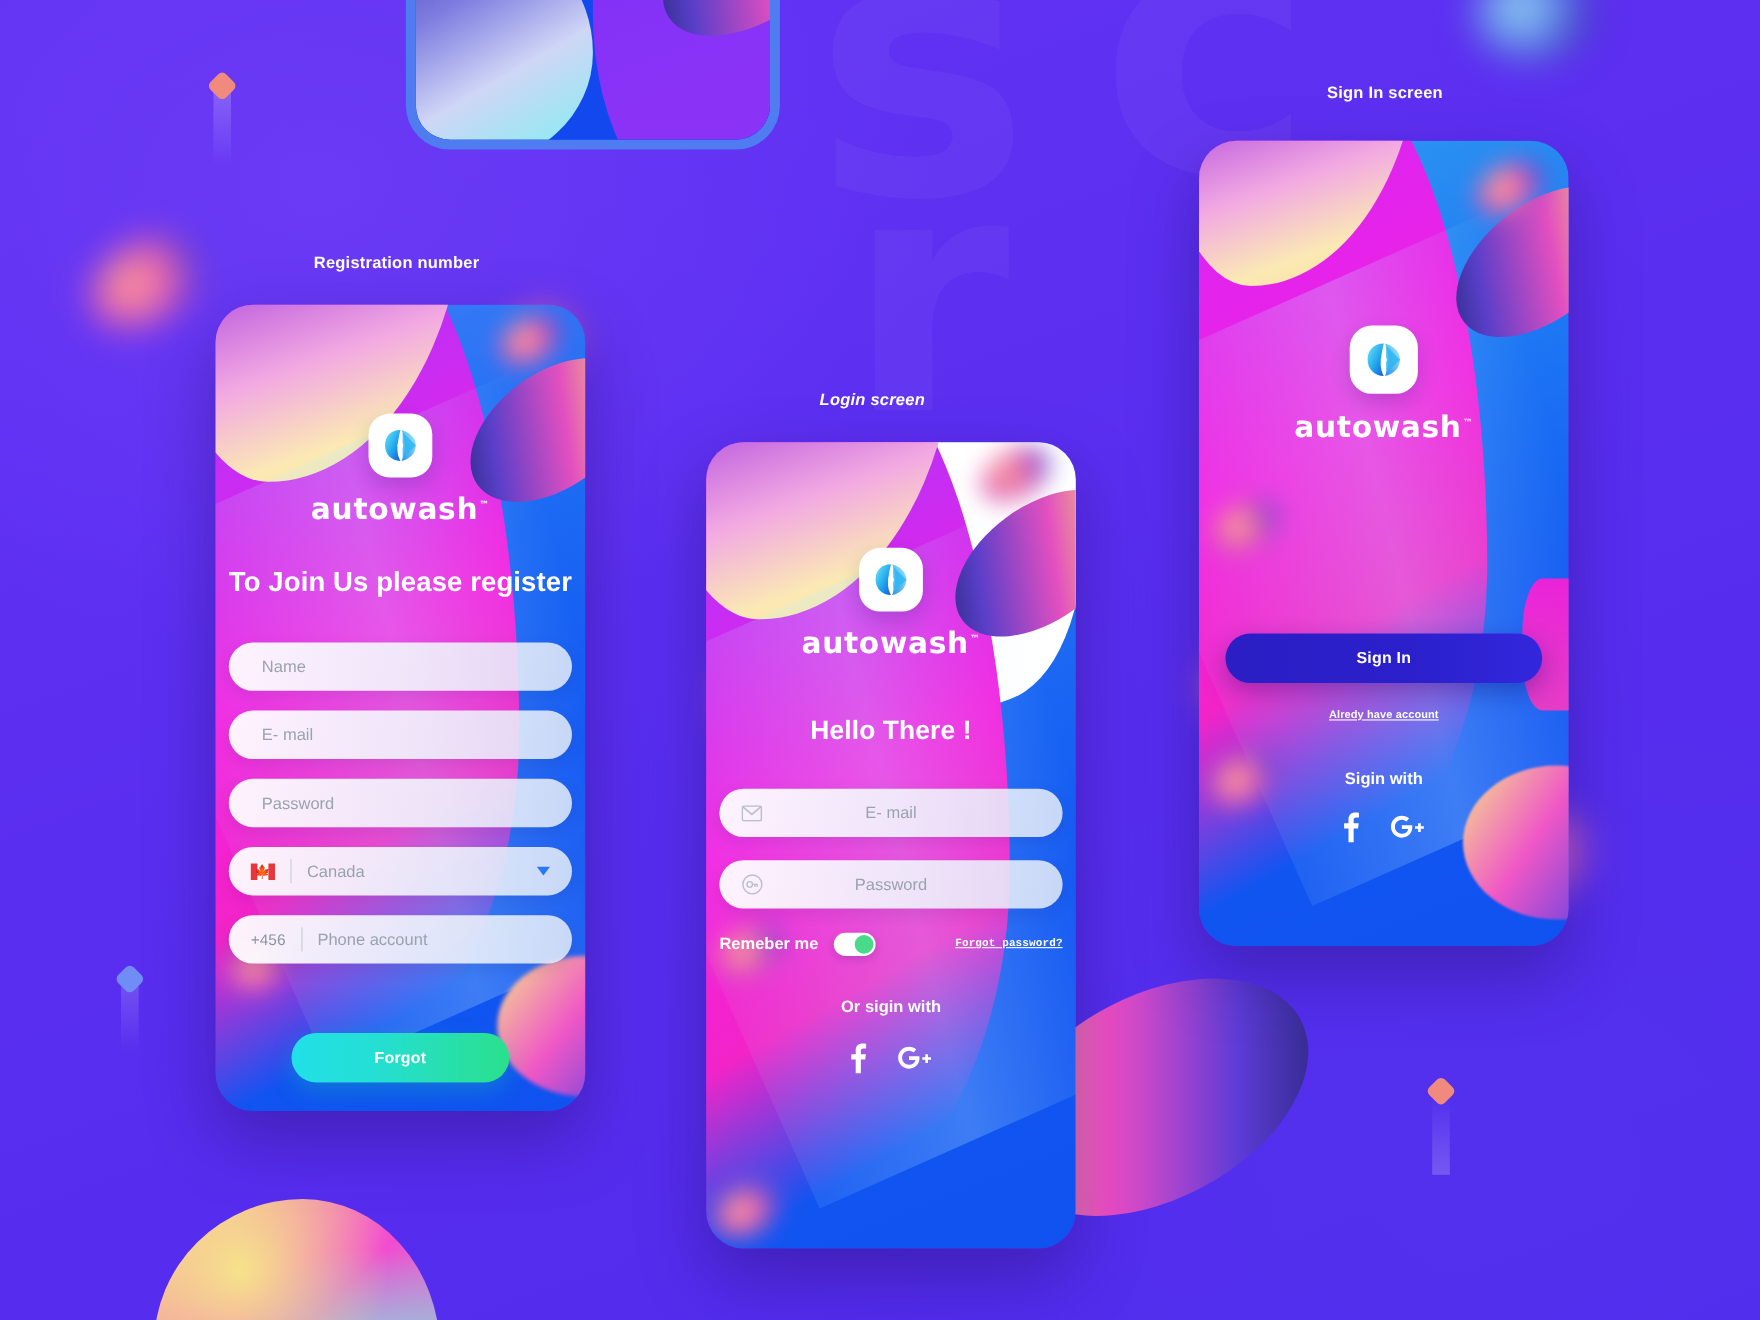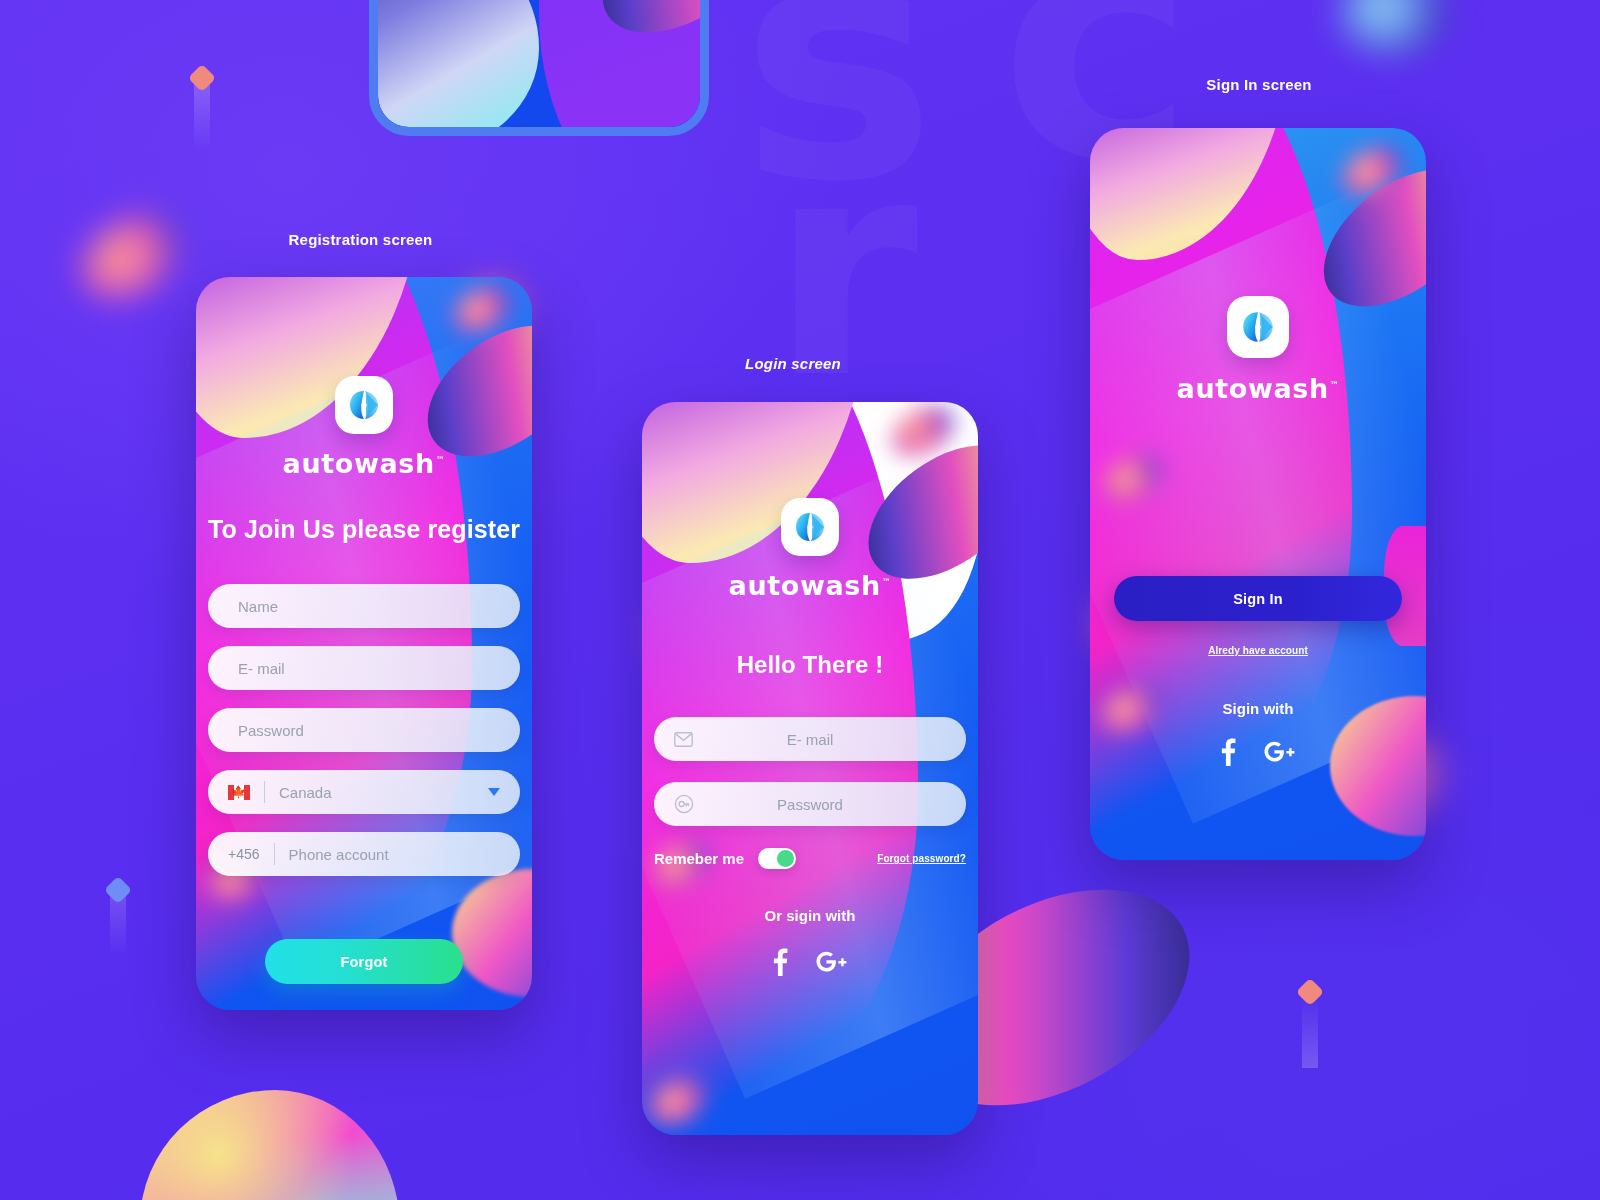--- a/index.html
+++ b/index.html
@@ -369,21 +369,21 @@
 
   <div class="top-frame">
     <div class="top-frame-inner">
       <div class="art-base" style="background:linear-gradient(150deg,#2f6df5 0%,#1348ee 48%,#1348ee 100%);"></div>
       <div style="position:absolute; right:-30%; top:6%; width:80%; height:120%; background:linear-gradient(160deg,#7b2ff6 0%,#8a33f7 60%,#8a33f7 100%); border-radius:46% 40% 50% 44% / 40% 50% 46% 54%;"></div>
       <div style="position:absolute; left:-20%; top:38%; width:70%; height:70%; border-radius:60% 40% 50% 50% / 50% 50% 50% 50%; background:linear-gradient(150deg,#3f3aa8 0%,#7d7ae0 34%,#cfd6f6 62%,#93e9f2 88%,#7ef0e6 100%);"></div>
       <div class="art-capsule" style="left:214px; top:76px; width:190px; height:108px; transform:rotate(-34deg);"></div>
     </div>
   </div>
 
-  <div class="screen-label" style="left:198px; top:231px; width:325px;">Registration screen</div>
+  <div class="screen-label" style="left:198px; top:231px; width:325px;">Registration number</div>
 
   <div class="card" style="left:196px; top:277px; width:336px; height:733px;">
     <div class="art">
       <div class="art-base"></div>
       <div class="art-violet"></div>
       <div class="art-magenta"></div>
       <div class="art-crest"></div>
       <div class="art-sheen"></div>
       <div class="art-capsule" style="left:222px; top:62px; width:170px; height:104px; transform:rotate(-36deg);"></div>
       <div class="art-dot" style="left:256px; top:12px; width:62px; height:40px; transform:rotate(-30deg);"></div>
@@ -501,21 +501,21 @@
             </svg>
           </span>
           <span class="ph" style="position:absolute; left:0; right:0; text-align:center;">Password</span>
         </div>
 
         <div style="display:flex; align-items:center; margin-top:22px;">
           <span class="small-white">Remeber me</span>
           <span class="toggle" style="margin-left:14px;">
             <span class="knob"></span>
           </span>
-          <span class="link-underline" style="margin-left:auto;">Forgot password?</span>
+          <span class="link-underline" style="margin-left:auto;font-family:Liberation Mono, monospace;">Forgot password?</span>
         </div>
       </div>
 
       <div class="small-white" style="margin-top:38px;">Or sigin with</div>
 
       <div class="social-row" style="margin-top:24px;">
         <span>
           <svg width="15" height="28" viewBox="0 0 15 28">
               <path d="M9.6 28 V15.2 H13.6 L14.2 10.4 H9.6 V7.4 C9.6 6 10 5.1 12 5.1 H14.4 V0.8 C14 0.75 12.6 0.6 10.9 0.6 C7.4 0.6 4.9 2.8 4.9 6.9 V10.4 H0.9 V15.2 H4.9 V28 Z" fill="#ffffff"></path>
             </svg>

